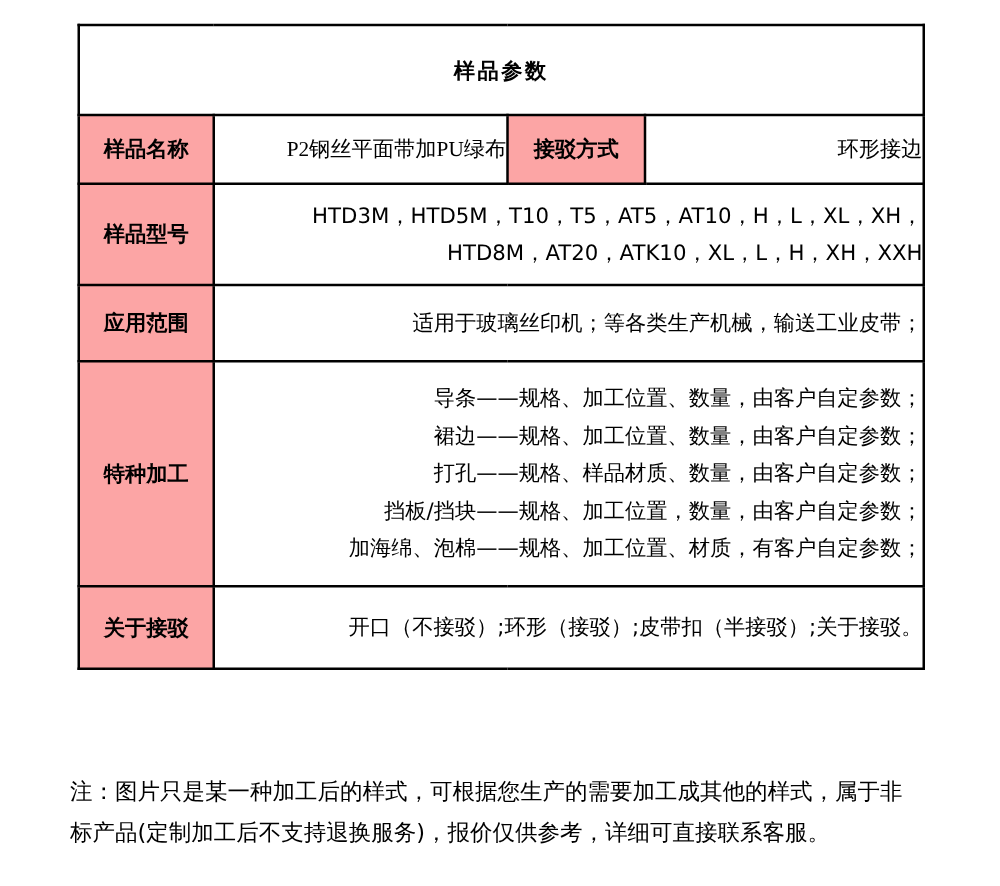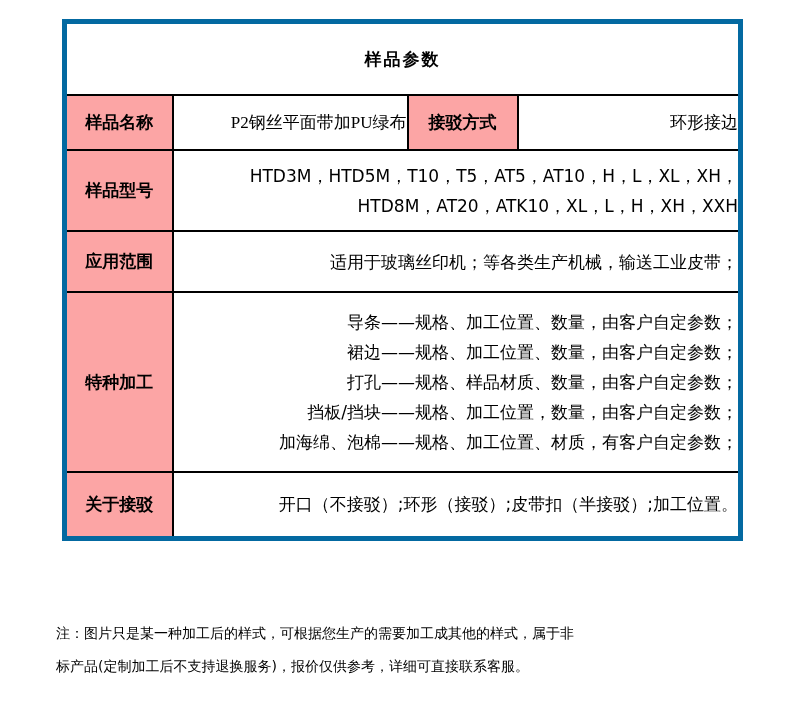--- a/index.html
+++ b/index.html
@@ -13,21 +13,21 @@
     position: relative;
     overflow: hidden;
   }
   .spec-table {
     position: absolute;
     left: 62px;
     top: 19px;
     width: 676px;
     border-collapse: collapse;
     table-layout: fixed;
-    border: 5px solid #0369a1;
+    border: 2px solid #0369a1;
   }
   .spec-table td {
     border: 2px solid #000000;
     padding: 0;
     vertical-align: middle;
     font-size: 17px;
   }
   .table-title {
     height: 70px;
     text-align: center;
@@ -53,21 +53,21 @@
   .row-std    { height: 55px; }
   .row-model  { height: 81px; }
   .row-app    { height: 61px; }
   .row-special{ height: 180px; }
   .row-joint  { height: 66px; }
   .note {
     position: absolute;
     left: 56px;
     top: 617px;
     width: 700px;
-    font-size: 14px;
+    font-size: 18px;
     line-height: 33px;
     text-align: left;
   }
 </style>
 </head>
 <body>
 
 <table class="spec-table">
   <colgroup>
     <col style="width:108px">
@@ -101,21 +101,21 @@
     <td colspan="3" class="value-left">
       <div>导条——规格、加工位置、数量，由客户自定参数；</div>
       <div>裙边——规格、加工位置、数量，由客户自定参数；</div>
       <div>打孔——规格、样品材质、数量，由客户自定参数；</div>
       <div>挡板/挡块——规格、加工位置，数量，由客户自定参数；</div>
       <div>加海绵、泡棉——规格、加工位置、材质，有客户自定参数；</div>
     </td>
   </tr>
   <tr class="row-joint">
     <td class="label-cell">关于接驳</td>
-    <td colspan="3" class="value-left">开口（不接驳）;环形（接驳）;皮带扣（半接驳）;加工位置。</td>
+    <td colspan="3" class="value-left">开口（不接驳）;环形（接驳）;皮带扣（半接驳）;关于接驳。</td>
   </tr>
 </tbody>
   </table>
 
 <div class="note">
   <div>注：图片只是某一种加工后的样式，可根据您生产的需要加工成其他的样式，属于非</div>
   <div>标产品(定制加工后不支持退换服务)，报价仅供参考，详细可直接联系客服。</div>
 </div>
 
 </body></html>

